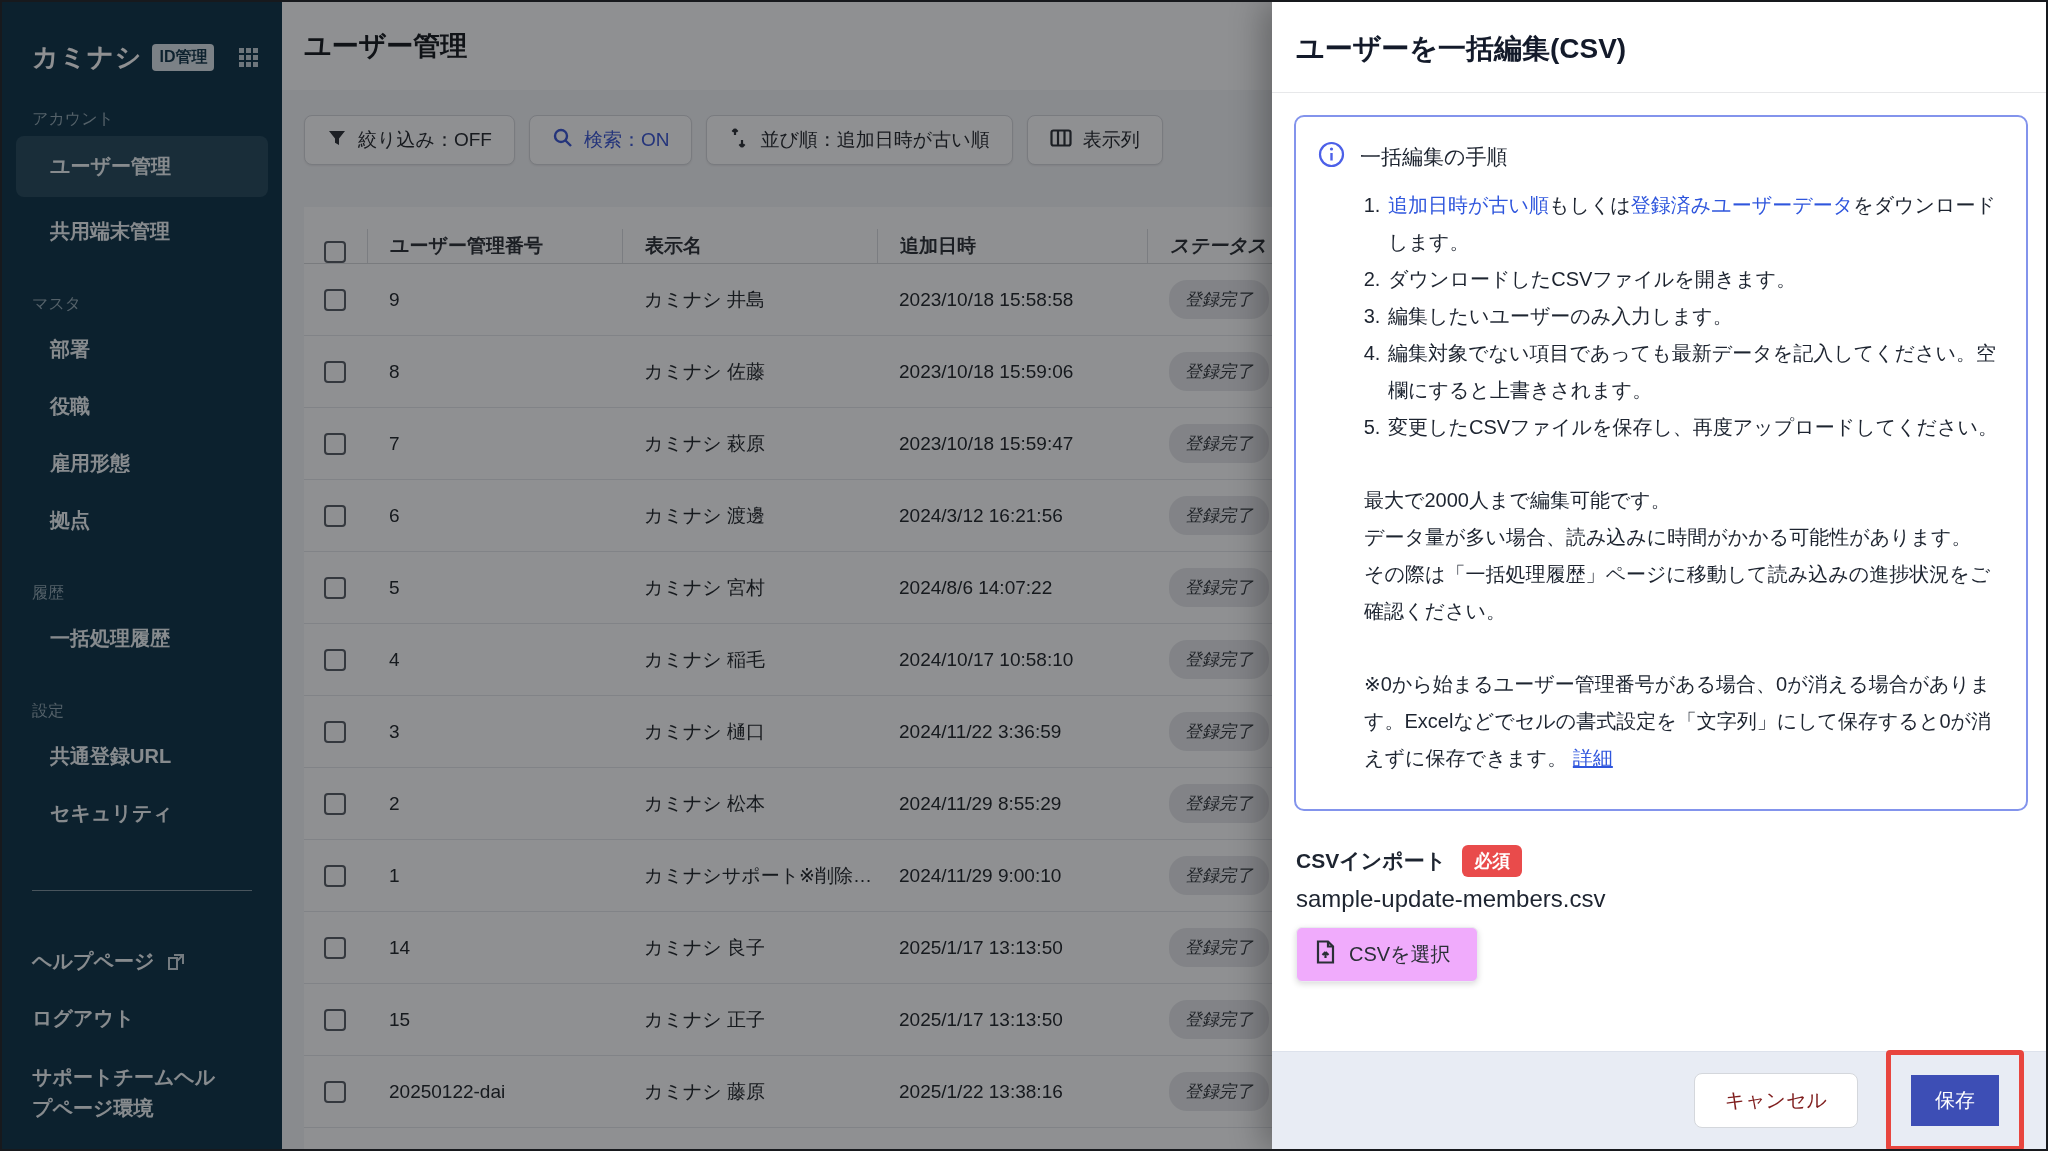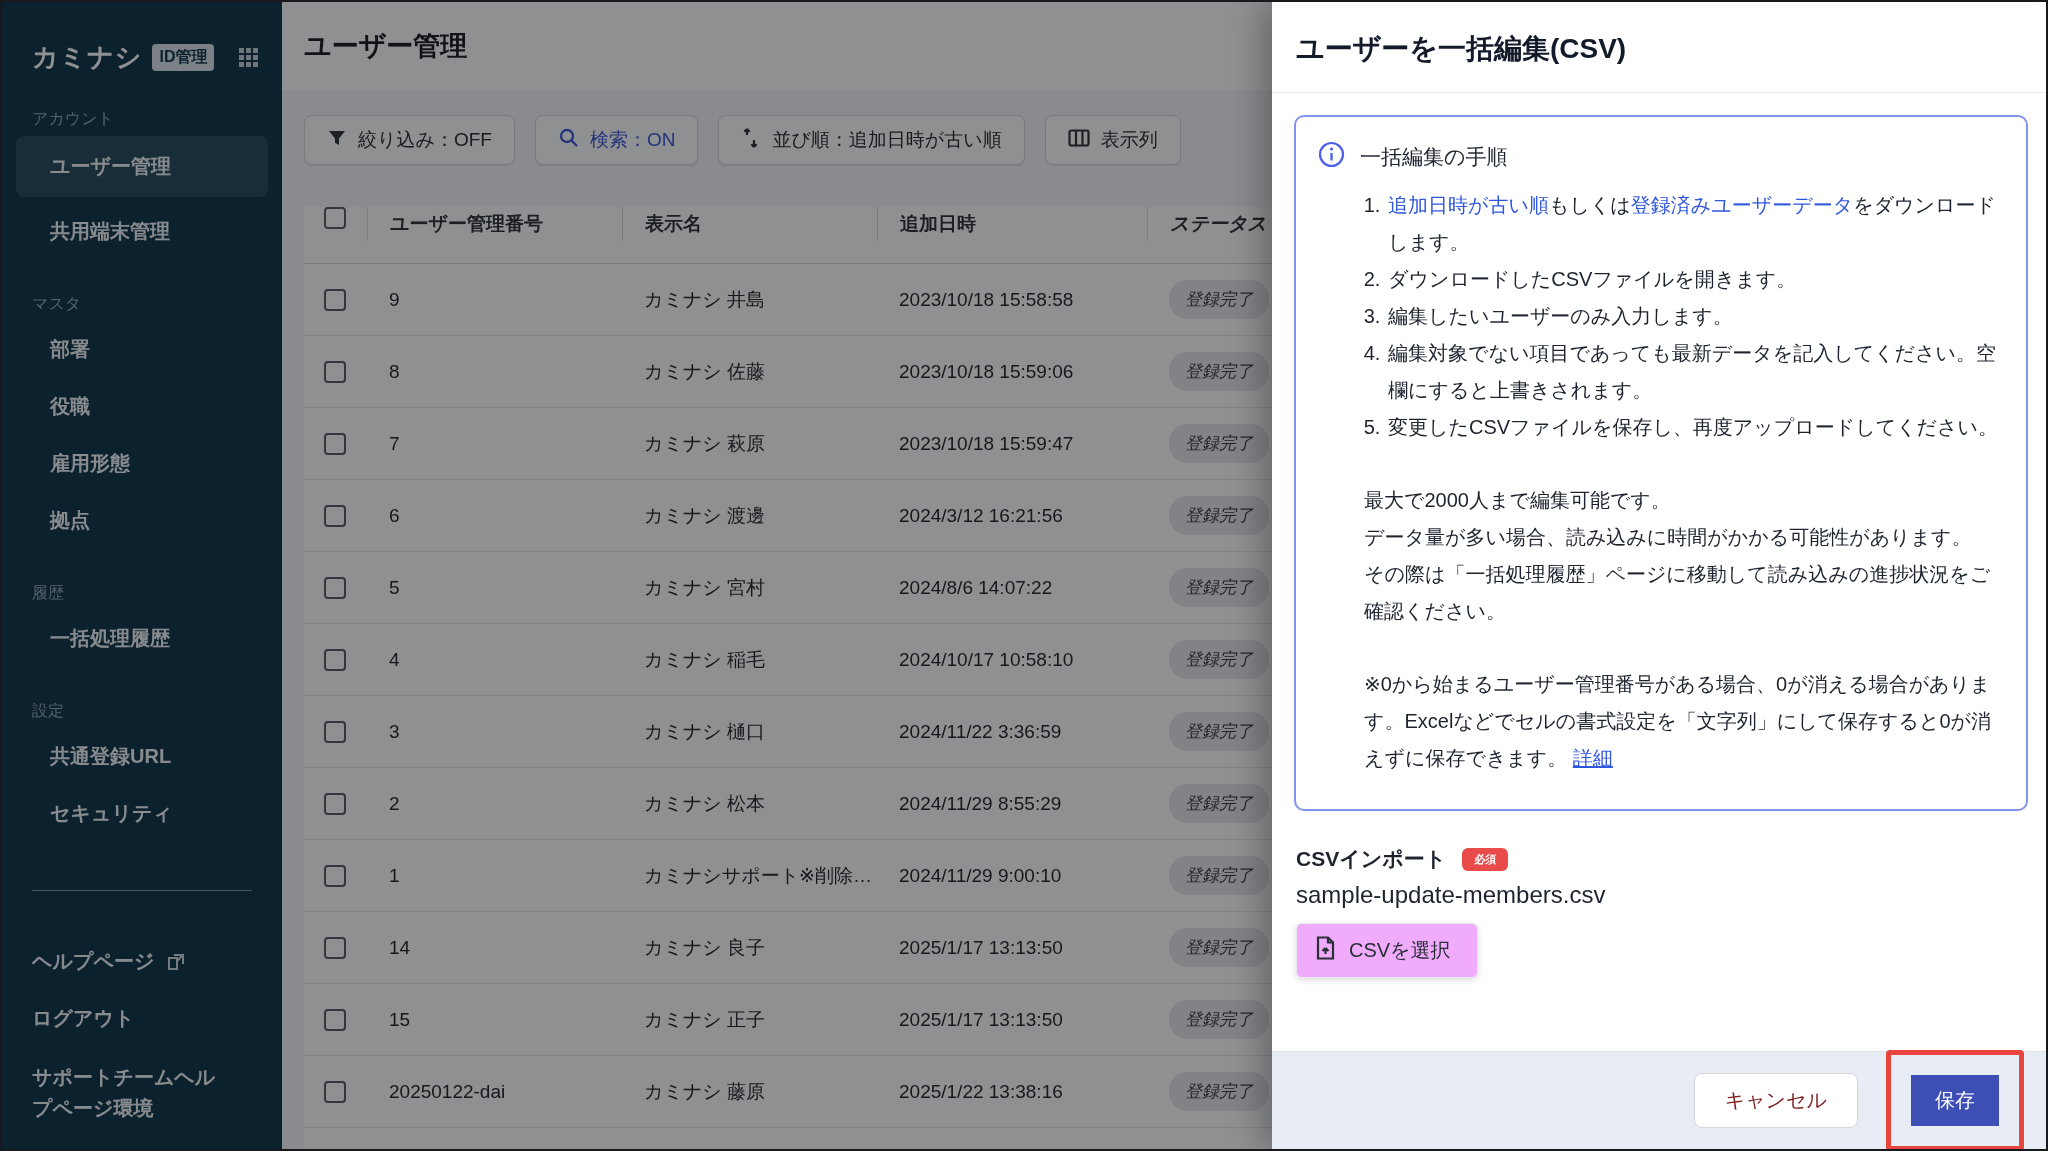--- a/index.html
+++ b/index.html
@@ -24,27 +24,27 @@
   .side-foot{ margin-top:42px; }
   .side-foot .side-item{ padding-left:30px; font-weight:600; }
   .help-item{ display:flex; align-items:center; gap:12px; }
   .ext-icon svg{ display:block; }
   .support-item{ max-width:228px; line-height:31px; }
   
   .main{ position:absolute; left:280px; top:0; width:990px; height:100%; }
   .title-bar{ height:88px; background:#fff; display:flex; align-items:center; padding-left:22px; }
   .page-title{ font-size:27px; font-weight:bold; color:#15181c; }
   .content{ height:calc(100% - 88px); background:#f4f5f7; padding:25px 0 0 22px; }
-  .toolbar{ display:flex; gap:20px; }
+  .toolbar{ display:flex; gap:14px; }
   .tbtn{ height:50px; background:#fff; border:1px solid #d6d8dc; border-radius:8px; display:flex; align-items:center; gap:11px;
          padding:0 22px; font-size:19px; color:#24272c; box-shadow:0 1px 2px rgba(0,0,0,.07); cursor:pointer; white-space:nowrap; }
   .tbtn.search-on{ color:#3a56d4; }
   .tbtn svg{ flex:none; }
   .table{ margin-top:42px; background:#fff; width:100%; }
-  .thead{ display:flex; align-items:flex-start; height:57px; background:#fff; border-bottom:1px solid #d6d8db; }
+  .thead{ display:flex; align-items:flex-end; height:57px; background:#fff; border-bottom:1px solid #d6d8db; }
   .cell-check{ width:63px; padding-left:20px; flex:none; }
   .cell-id{ width:255px; flex:none; }
   .cell-name{ width:255px; flex:none; }
   .cell-date{ width:270px; flex:none; }
   .cell-status{ flex:1; min-width:0;font-style:italic; }
   .th{ font-size:19px; font-weight:700; color:#2b2f34; border-left:1px solid #dbdde0; height:34px; line-height:34px; padding-left:22px; white-space:nowrap; }
   .checkbox{ width:22px; height:22px; border:2px solid #575d64; border-radius:4px; background:#fff; cursor:pointer; }
   .row{ display:flex; align-items:center; height:72px; border-bottom:1px solid #e5e7ea; background:#fff; font-size:19px; color:#212529; cursor:pointer; }
   .row .cell-id,.row .cell-name,.row .cell-date{ padding-left:22px; white-space:nowrap; overflow:hidden; text-overflow:ellipsis; }
   .status-pill{ display:inline-block; background:#e7e8eb; border-radius:18px; padding:8px 16px; font-size:17px; color:#33373c; margin-left:22px; white-space:nowrap; }
@@ -59,21 +59,21 @@
   .info-box{ border:2px solid #8394ec; border-radius:10px; padding:24px 26px 32px 22px; }
   .info-head{ display:flex; align-items:center; gap:15px; font-size:21px; color:#1d2430; }
   .steps{ margin:14px 0 0 0; padding-left:68px; font-size:20px; line-height:1.85; color:#1d2430; }
   .steps li{ padding-left:2px; }
   .blue-link{ color:#2f56dd; text-decoration:none; cursor:pointer; }
   .blue-link.u{ text-decoration:underline; }
   .info-para{ margin-top:36px; padding-left:46px; font-size:20px; line-height:1.85; color:#1d2430; }
   .csv-section{ margin-top:34px; padding-left:2px; }
   .csv-label-row{ display:flex; align-items:center; gap:16px; }
   .csv-label{ font-size:21px; font-weight:bold; color:#1d2430; }
-  .required-badge{ background:#e94b4b; color:#fff; font-size:11px; font-weight:bold; padding:4px 12px; border-radius:6px; }
+  .required-badge{ background:#e94b4b; color:#fff; font-size:18px; font-weight:bold; padding:4px 12px; border-radius:6px; }
   .filename{ margin-top:8px; font-size:24px; color:#1d2430; }
   .csv-btn{ margin-top:14px; display:inline-flex; align-items:center; gap:13px; background:#f0abfc; border:1px solid #e9ebee;
             border-radius:6px; padding:12px 26px 12px 18px; font-size:20px; color:#2a2f36; box-shadow:0 2px 6px rgba(0,0,0,.15); cursor:pointer; }
   .drawer-footer{ height:98px; background:#e8ecf4; border-top:1px solid #dde2ec; display:flex; align-items:center; justify-content:flex-end; gap:28px; padding-right:26px; flex:none; }
   .cancel-btn{ background:#fff; border:1px solid #d4d7dc; border-radius:8px; padding:13px 30px; font-size:20px; color:#7f1d1d; cursor:pointer; }
   .save-annotation{ border:5px solid #e8453e; border-radius:4px; padding:20px; }
   .save-btn{ display:block; background:#3d4eb5; color:#fff; border:none; font-size:20px; padding:12px 24px; cursor:pointer; font-family:inherit; }
 </style>
 </head>
 <body>

